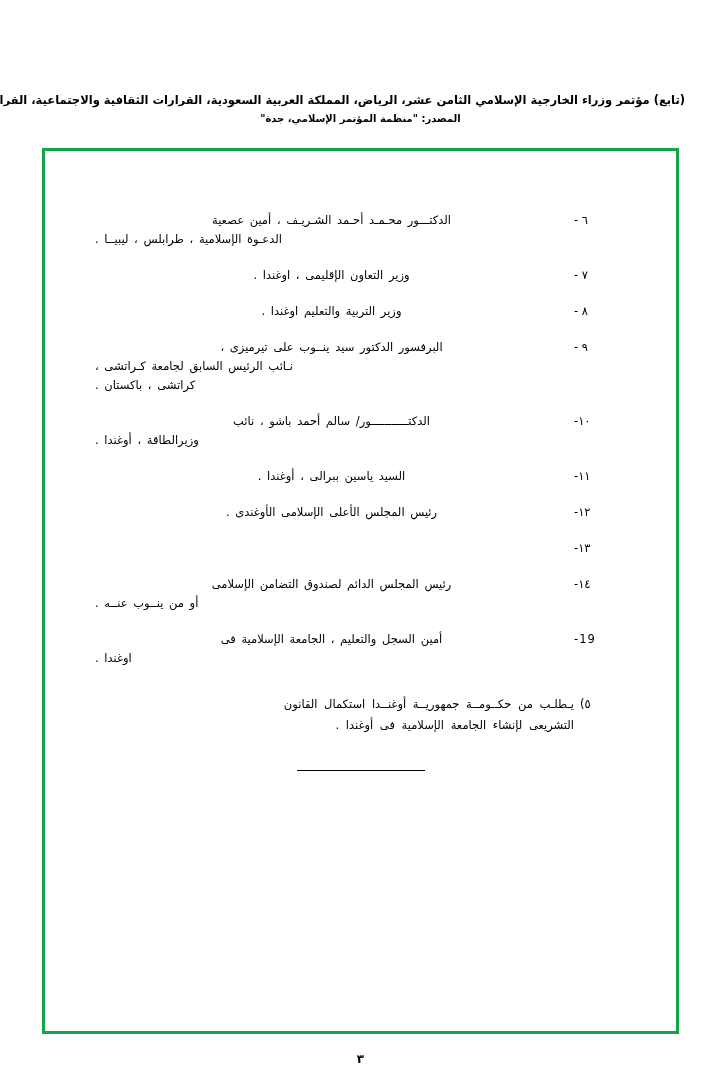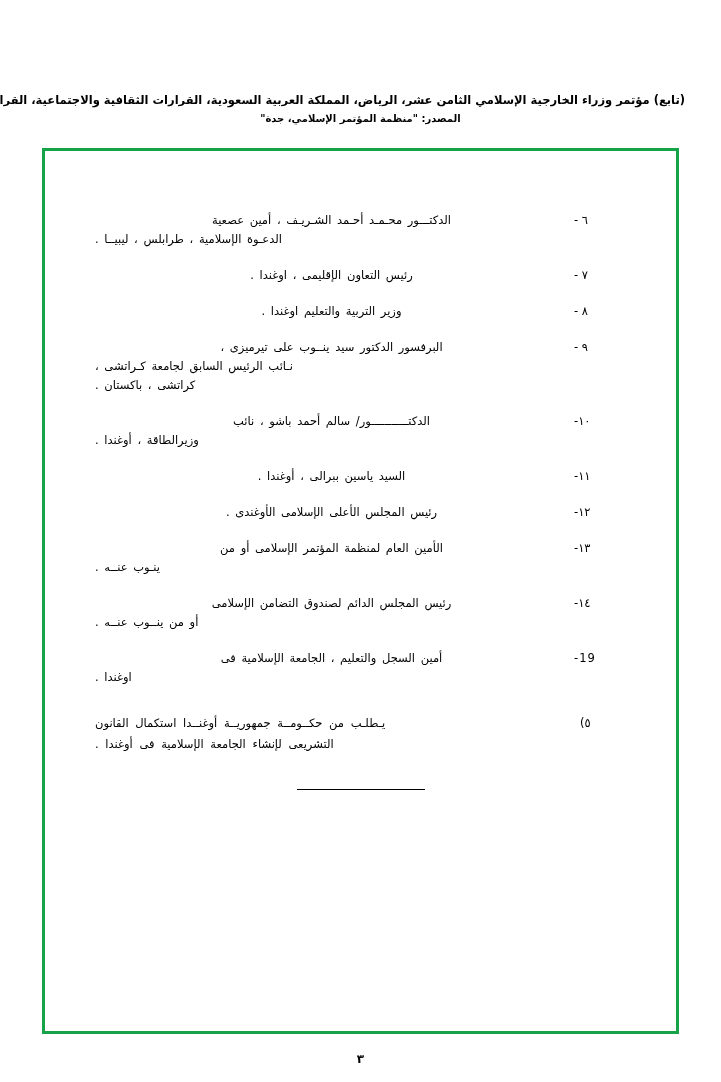--- a/index.html
+++ b/index.html
@@ -99,21 +99,21 @@
     color: #000;
   }
   .para-num {
     flex: 0 0 46px;
     text-align: left;
     padding-left: 6px;
     white-space: nowrap;
   }
   .para-text {
     flex: 1 1 auto;
-    text-align: left;
+    text-align: right;
     letter-spacing: 1.4px;
     word-spacing: 3px;
   }
   .para-text .ln { display: block; }
 
   
   .rule-wrap {
     margin-top: 34px;
     display: flex;
     justify-content: center;
@@ -153,21 +153,21 @@
         <div class="item-num">٦  -</div>
         <div class="item-text">
           <span class="ln">الدكتـــور محـمـد أحـمد الشـريـف ، أمين عصعية</span>
           <span class="ln c2">الدعـوة الإسلامية ، طرابلس ، ليبيــا .</span>
         </div>
       </div>
 
       <div class="item">
         <div class="item-num">٧  -</div>
         <div class="item-text">
-          <span class="ln">رئيس التعاون الإقليمى ، اوغندا .</span>
+          <span class="ln">وزير التعاون الإقليمى ، اوغندا .</span>
         </div>
       </div>
 
       <div class="item">
         <div class="item-num">٨  -</div>
         <div class="item-text">
           <span class="ln">وزير التربية والتعليم اوغندا .</span>
         </div>
       </div>
 
@@ -197,24 +197,20 @@
 
       <div class="item">
         <div class="item-num">١٢-</div>
         <div class="item-text">
           <span class="ln">رئيس المجلس الأعلى الإسلامى الأوغندى .</span>
         </div>
       </div>
 
       <div class="item">
         <div class="item-num">١٣-</div>
-        <div class="item-text">
-          <span class="ln">الأمين العام لمنظمة المؤتمر الإسلامى أو من</span>
-          <span class="ln c2">ينـوب عنــه .</span>
-        </div>
       </div>
 
       <div class="item">
         <div class="item-num">١٤-</div>
         <div class="item-text">
           <span class="ln">رئيس المجلس الدائم لصندوق التضامن الإسلامى</span>
           <span class="ln c2">أو من ينــوب عنــه .</span>
         </div>
       </div>
 

